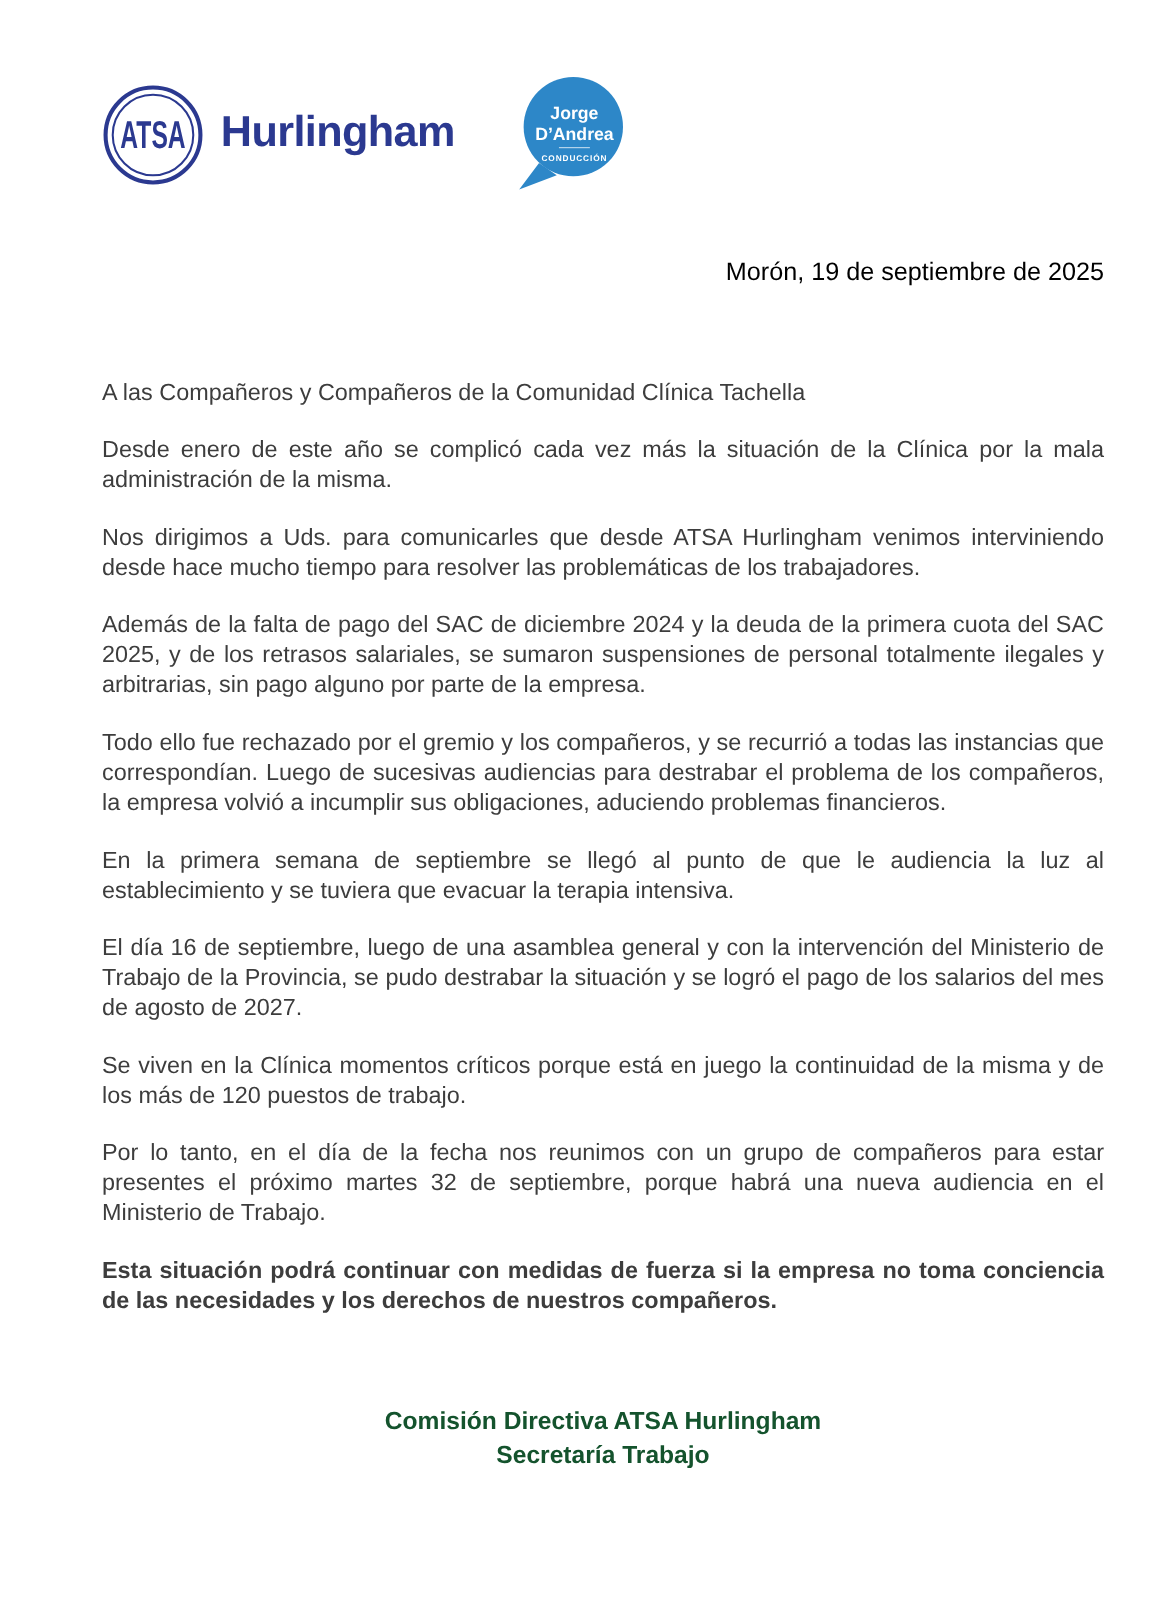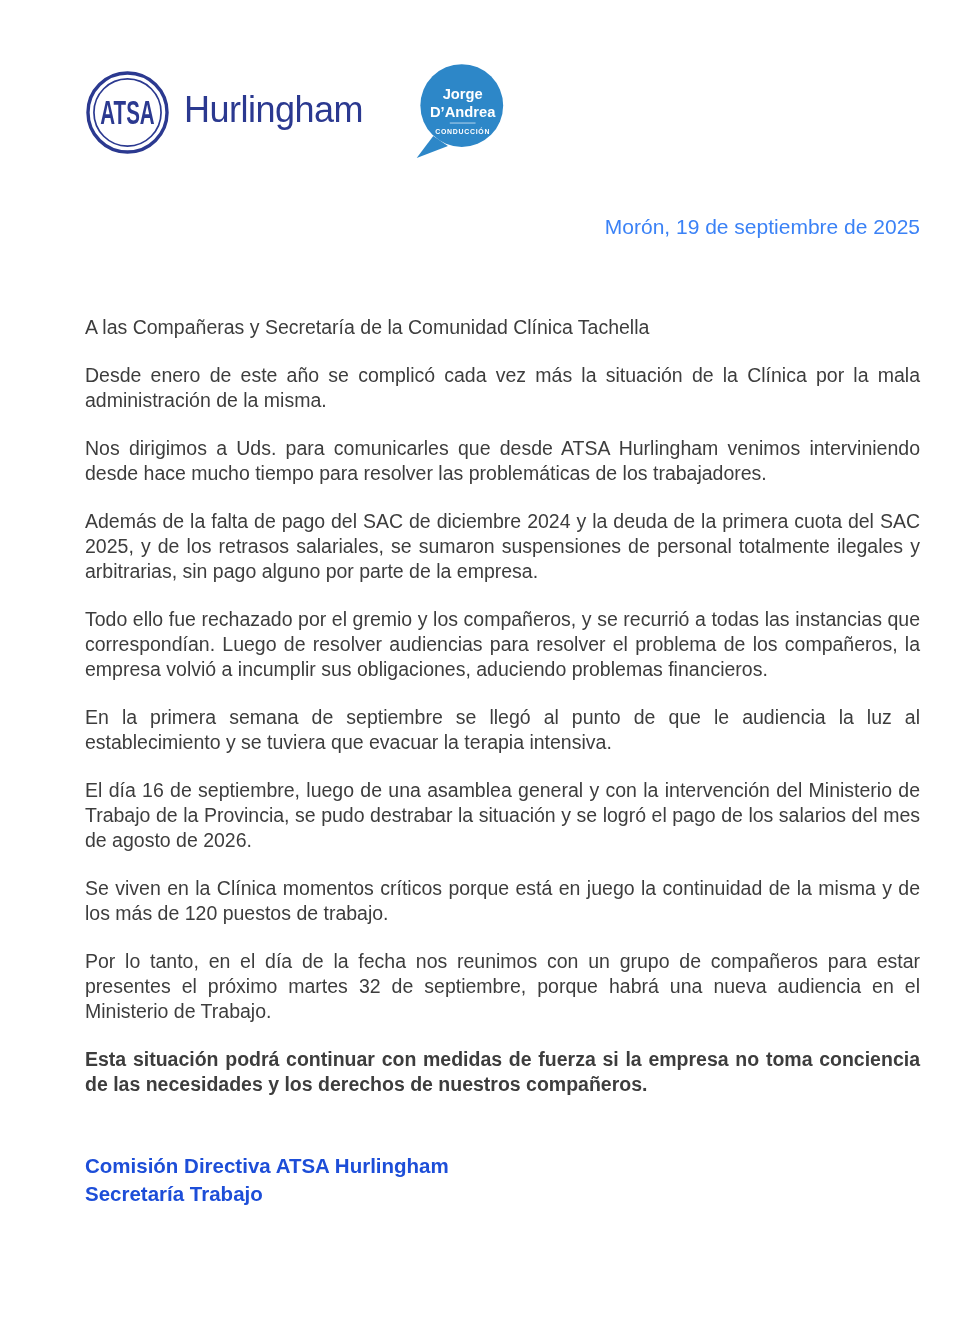--- a/index.html
+++ b/index.html
@@ -26,63 +26,63 @@
     height: 100px;
   }
   .atsa-logo {
     width: 85px;
     height: 85px;
     flex: 0 0 auto;
   }
   .wordmark {
     margin-left: 14px;
     font-size: 36px;
-    font-weight: 400;
+    font-weight: 700;
     letter-spacing: -0.5px;
     color: #2b3990;
     line-height: 1;
     padding-bottom: 4px;
   }
   .badge {
     width: 92px;
     height: 100px;
     margin-left: 50px;
     flex: 0 0 auto;
   }
   
   .date-line {
     margin-top: 52px;
     text-align: right;
     font-size: 21px;
     line-height: 25px;
-    color: #3b82f6;
+    color: #000000;
   }
   .letter-body {
     margin-top: 76px;
   }
   .greeting {
     font-size: 19.5px;
     line-height: 25px;
     margin: 0 0 23px 0;
   }
   .para {
     font-size: 19.5px;
     line-height: 25px;
     margin: 0 0 23px 0;
     text-align: justify;
     text-justify: inter-word;
   }
   .para:last-of-type { text-align: justify; font-weight: bold; }
   .signature {
-    margin-top: 55px;
-    text-align: left;
+    margin-top: 74px;
+    text-align: center;
     font-weight: 700;
     font-size: 20.5px;
     line-height: 28px;
-    color: #1d4ed8;
+    color: #14532d;
   }
 </style>
 </head>
 <body>
 
 <div class="page">
 
   <div class="header">
 
     <svg class="atsa-logo" viewBox="0 0 100 100" aria-hidden="true">
@@ -100,28 +100,28 @@
       <text x="54" y="59" text-anchor="middle" font-family="Liberation Sans, DejaVu Sans, sans-serif" font-size="16" font-weight="700" fill="#ffffff">D’Andrea</text>
       <line x1="40" y1="66" x2="68" y2="66" stroke="#ffffff" stroke-width="1" opacity="0.7"></line>
       <text x="54" y="78" text-anchor="middle" font-family="Liberation Sans, DejaVu Sans, sans-serif" font-size="7.5" font-weight="700" letter-spacing="0.8" fill="#ffffff">CONDUCCIÓN</text>
     </svg>
 
   </div>
 
   <div class="date-line">Morón, 19 de septiembre de 2025</div>
 
   <div class="letter-body">
-    <p class="greeting">A las Compañeras y Secretaría de la Comunidad Clínica Tachella</p>
+    <p class="greeting">A las Compañeros y Compañeros de la Comunidad Clínica Tachella</p>
 
     <p class="para">Desde enero de este año se complicó cada vez más la situación de la Clínica por la mala administración de la misma.</p>
     <p class="para">Nos dirigimos a Uds. para comunicarles que desde ATSA Hurlingham venimos interviniendo desde hace mucho tiempo para resolver las problemáticas de los trabajadores.</p>
     <p class="para">Además de la falta de pago del SAC de diciembre 2024 y la deuda de la primera cuota del SAC 2025, y de los retrasos salariales, se sumaron suspensiones de personal totalmente ilegales y arbitrarias, sin pago alguno por parte de la empresa.</p>
-    <p class="para">Todo ello fue rechazado por el gremio y los compañeros, y se recurrió a todas las instancias que correspondían. Luego de resolver audiencias para resolver el problema de los compañeros, la empresa volvió a incumplir sus obligaciones, aduciendo problemas financieros.</p>
+    <p class="para">Todo ello fue rechazado por el gremio y los compañeros, y se recurrió a todas las instancias que correspondían. Luego de sucesivas audiencias para destrabar el problema de los compañeros, la empresa volvió a incumplir sus obligaciones, aduciendo problemas financieros.</p>
     <p class="para">En la primera semana de septiembre se llegó al punto de que le audiencia la luz al establecimiento y se tuviera que evacuar la terapia intensiva.</p>
-    <p class="para">El día 16 de septiembre, luego de una asamblea general y con la intervención del Ministerio de Trabajo de la Provincia, se pudo destrabar la situación y se logró el pago de los salarios del mes de agosto de 2026.</p>
+    <p class="para">El día 16 de septiembre, luego de una asamblea general y con la intervención del Ministerio de Trabajo de la Provincia, se pudo destrabar la situación y se logró el pago de los salarios del mes de agosto de 2027.</p>
     <p class="para">Se viven en la Clínica momentos críticos porque está en juego la continuidad de la misma y de los más de 120 puestos de trabajo.</p>
     <p class="para">Por lo tanto, en el día de la fecha nos reunimos con un grupo de compañeros para estar presentes el próximo martes 32 de septiembre, porque habrá una nueva audiencia en el Ministerio de Trabajo.</p>
     <p class="para">Esta situación podrá continuar con medidas de fuerza si la empresa no toma conciencia de las necesidades y los derechos de nuestros compañeros.</p>
 
     <div class="signature">
       <div>Comisión Directiva ATSA Hurlingham</div>
       <div>Secretaría Trabajo</div>
     </div>
   </div>
 

